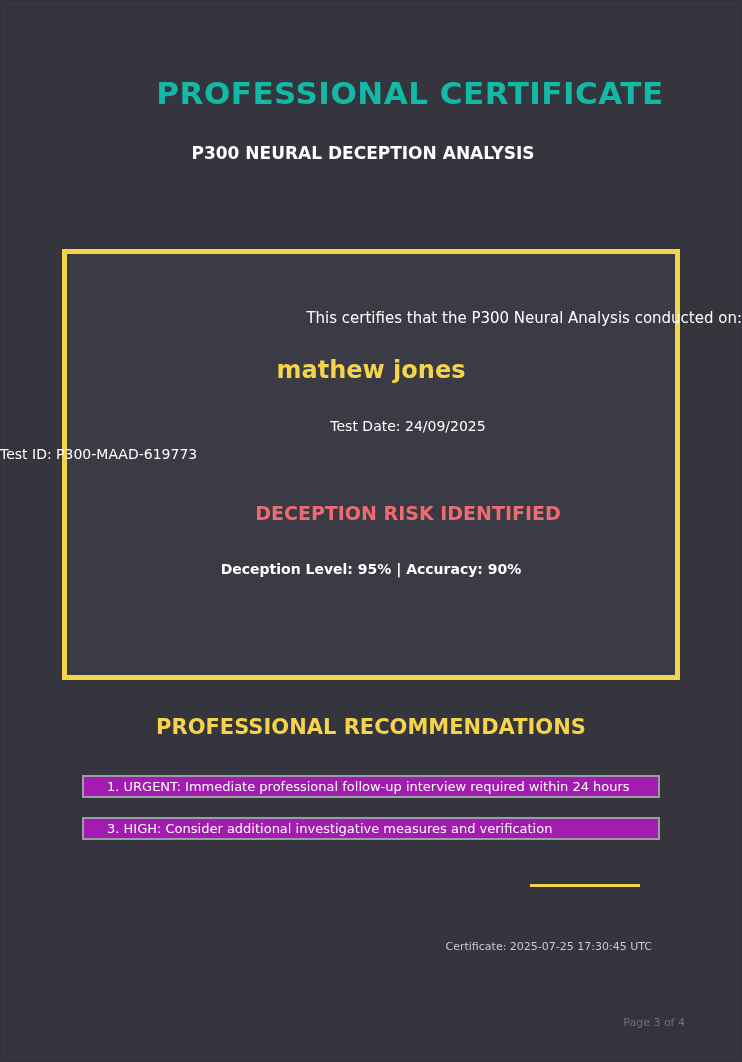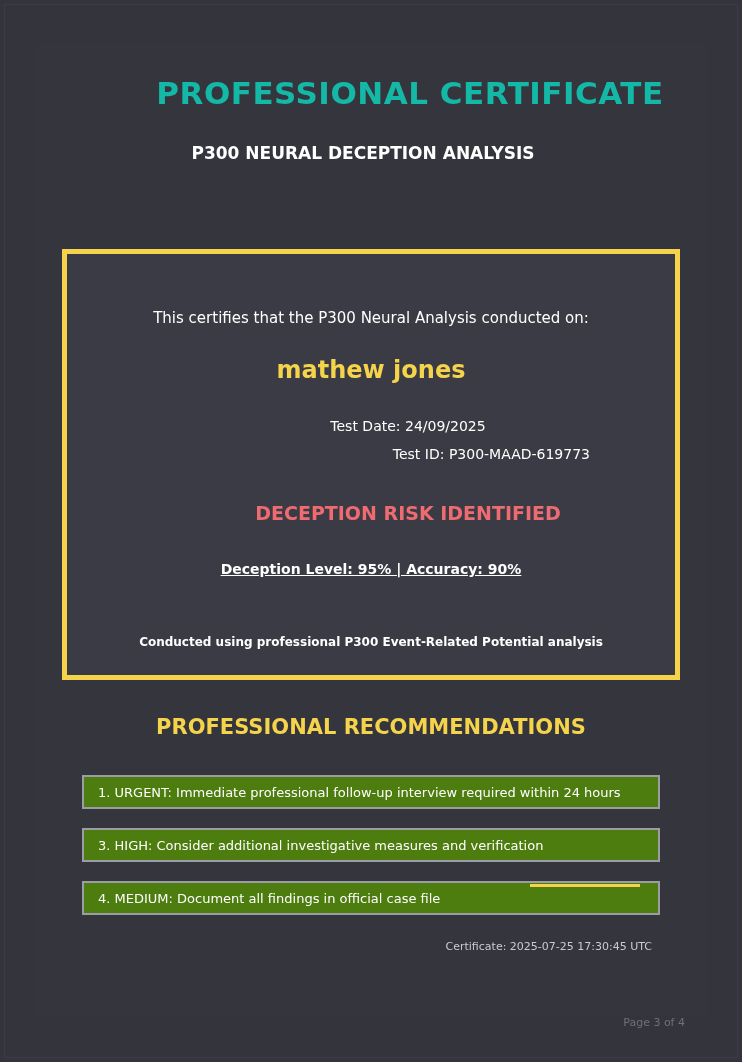--- a/index.html
+++ b/index.html
@@ -96,21 +96,21 @@
     border: 5px solid #f5d34b;
     box-sizing: border-box;
     background: #3a3b44;
   }
 
   .cert-line1 {
     position: absolute;
     top: 309px;
     left: 0;
     width: 742px;
-    text-align: center;
+    text-align: right;
     font-size: 15px;
     color: #ffffff;
   }
 
   .cert-name {
     position: absolute;
     top: 356px;
     left: 0;
     width: 742px;
     text-align: center;
@@ -128,21 +128,21 @@
     font-size: 14px;
     color: #ffffff;
     padding-left: 37px;
   }
 
   .cert-id {
     position: absolute;
     top: 446px;
     left: 0;
     width: 590px;
-    text-align: right;
+    text-align: left;
     font-size: 14px;
     color: #ffffff;
   }
 
   .cert-risk {
     position: absolute;
     top: 502px;
     left: 0;
     width: 742px;
     text-align: center;
@@ -154,21 +154,20 @@
 
   .cert-metrics {
     position: absolute;
     top: 561px;
     left: 0;
     width: 742px;
     text-align: center;
     font-size: 14px;
     font-weight: bold;
     color: #ffffff;
-    text-decoration: underline;
   }
 
   .cert-method {
     position: absolute;
     top: 635px;
     left: 0;
     width: 742px;
     text-align: center;
     font-size: 12px;
     font-weight: bold;
@@ -187,28 +186,28 @@
   }
 
   .rec-list {
     position: absolute;
     left: 82px;
     top: 775px;
     width: 578px;
   }
 
   .rec-item {
-    height: 34px;
+    height: 23px;
     border: 2px solid #9b9da6;
-    background: #4d7c0f;
+    background: #a21caf;
     box-sizing: border-box;
     margin-bottom: 19px;
     display: flex;
     align-items: center;
-    padding-left: 14px;
+    padding-left: 23px;
     font-size: 13px;
     color: #ffffff;
   }
 
   
   .accent-bar {
     position: absolute;
     left: 530px;
     top: 884px;
     width: 110px;
@@ -247,27 +246,25 @@
   <div class="subtitle">P300 NEURAL DECEPTION ANALYSIS</div>
 
   <div class="cert-box"></div>
 
   <div class="cert-line1">This certifies that the P300 Neural Analysis conducted on:</div>
   <div class="cert-name">mathew jones</div>
   <div class="cert-date">Test Date: 24/09/2025</div>
   <div class="cert-id">Test ID: P300-MAAD-619773</div>
   <div class="cert-risk">DECEPTION RISK IDENTIFIED</div>
   <div class="cert-metrics">Deception Level: 95% | Accuracy: 90%</div>
-  <div class="cert-method">Conducted using professional P300 Event-Related Potential analysis</div>
 
   <div class="rec-heading">PROFESSIONAL RECOMMENDATIONS</div>
 
   <div class="rec-list">
     <div class="rec-item">1. URGENT: Immediate professional follow-up interview required within 24 hours</div>
     <div class="rec-item">3. HIGH: Consider additional investigative measures and verification</div>
-    <div class="rec-item">4. MEDIUM: Document all findings in official case file</div>
   </div>
 
   <div class="accent-bar"></div>
 
   <div class="cert-stamp">Certificate: 2025-07-25 17:30:45 UTC</div>
   <div class="page-number">Page 3 of 4</div>
 </div>
 
 </body></html>

